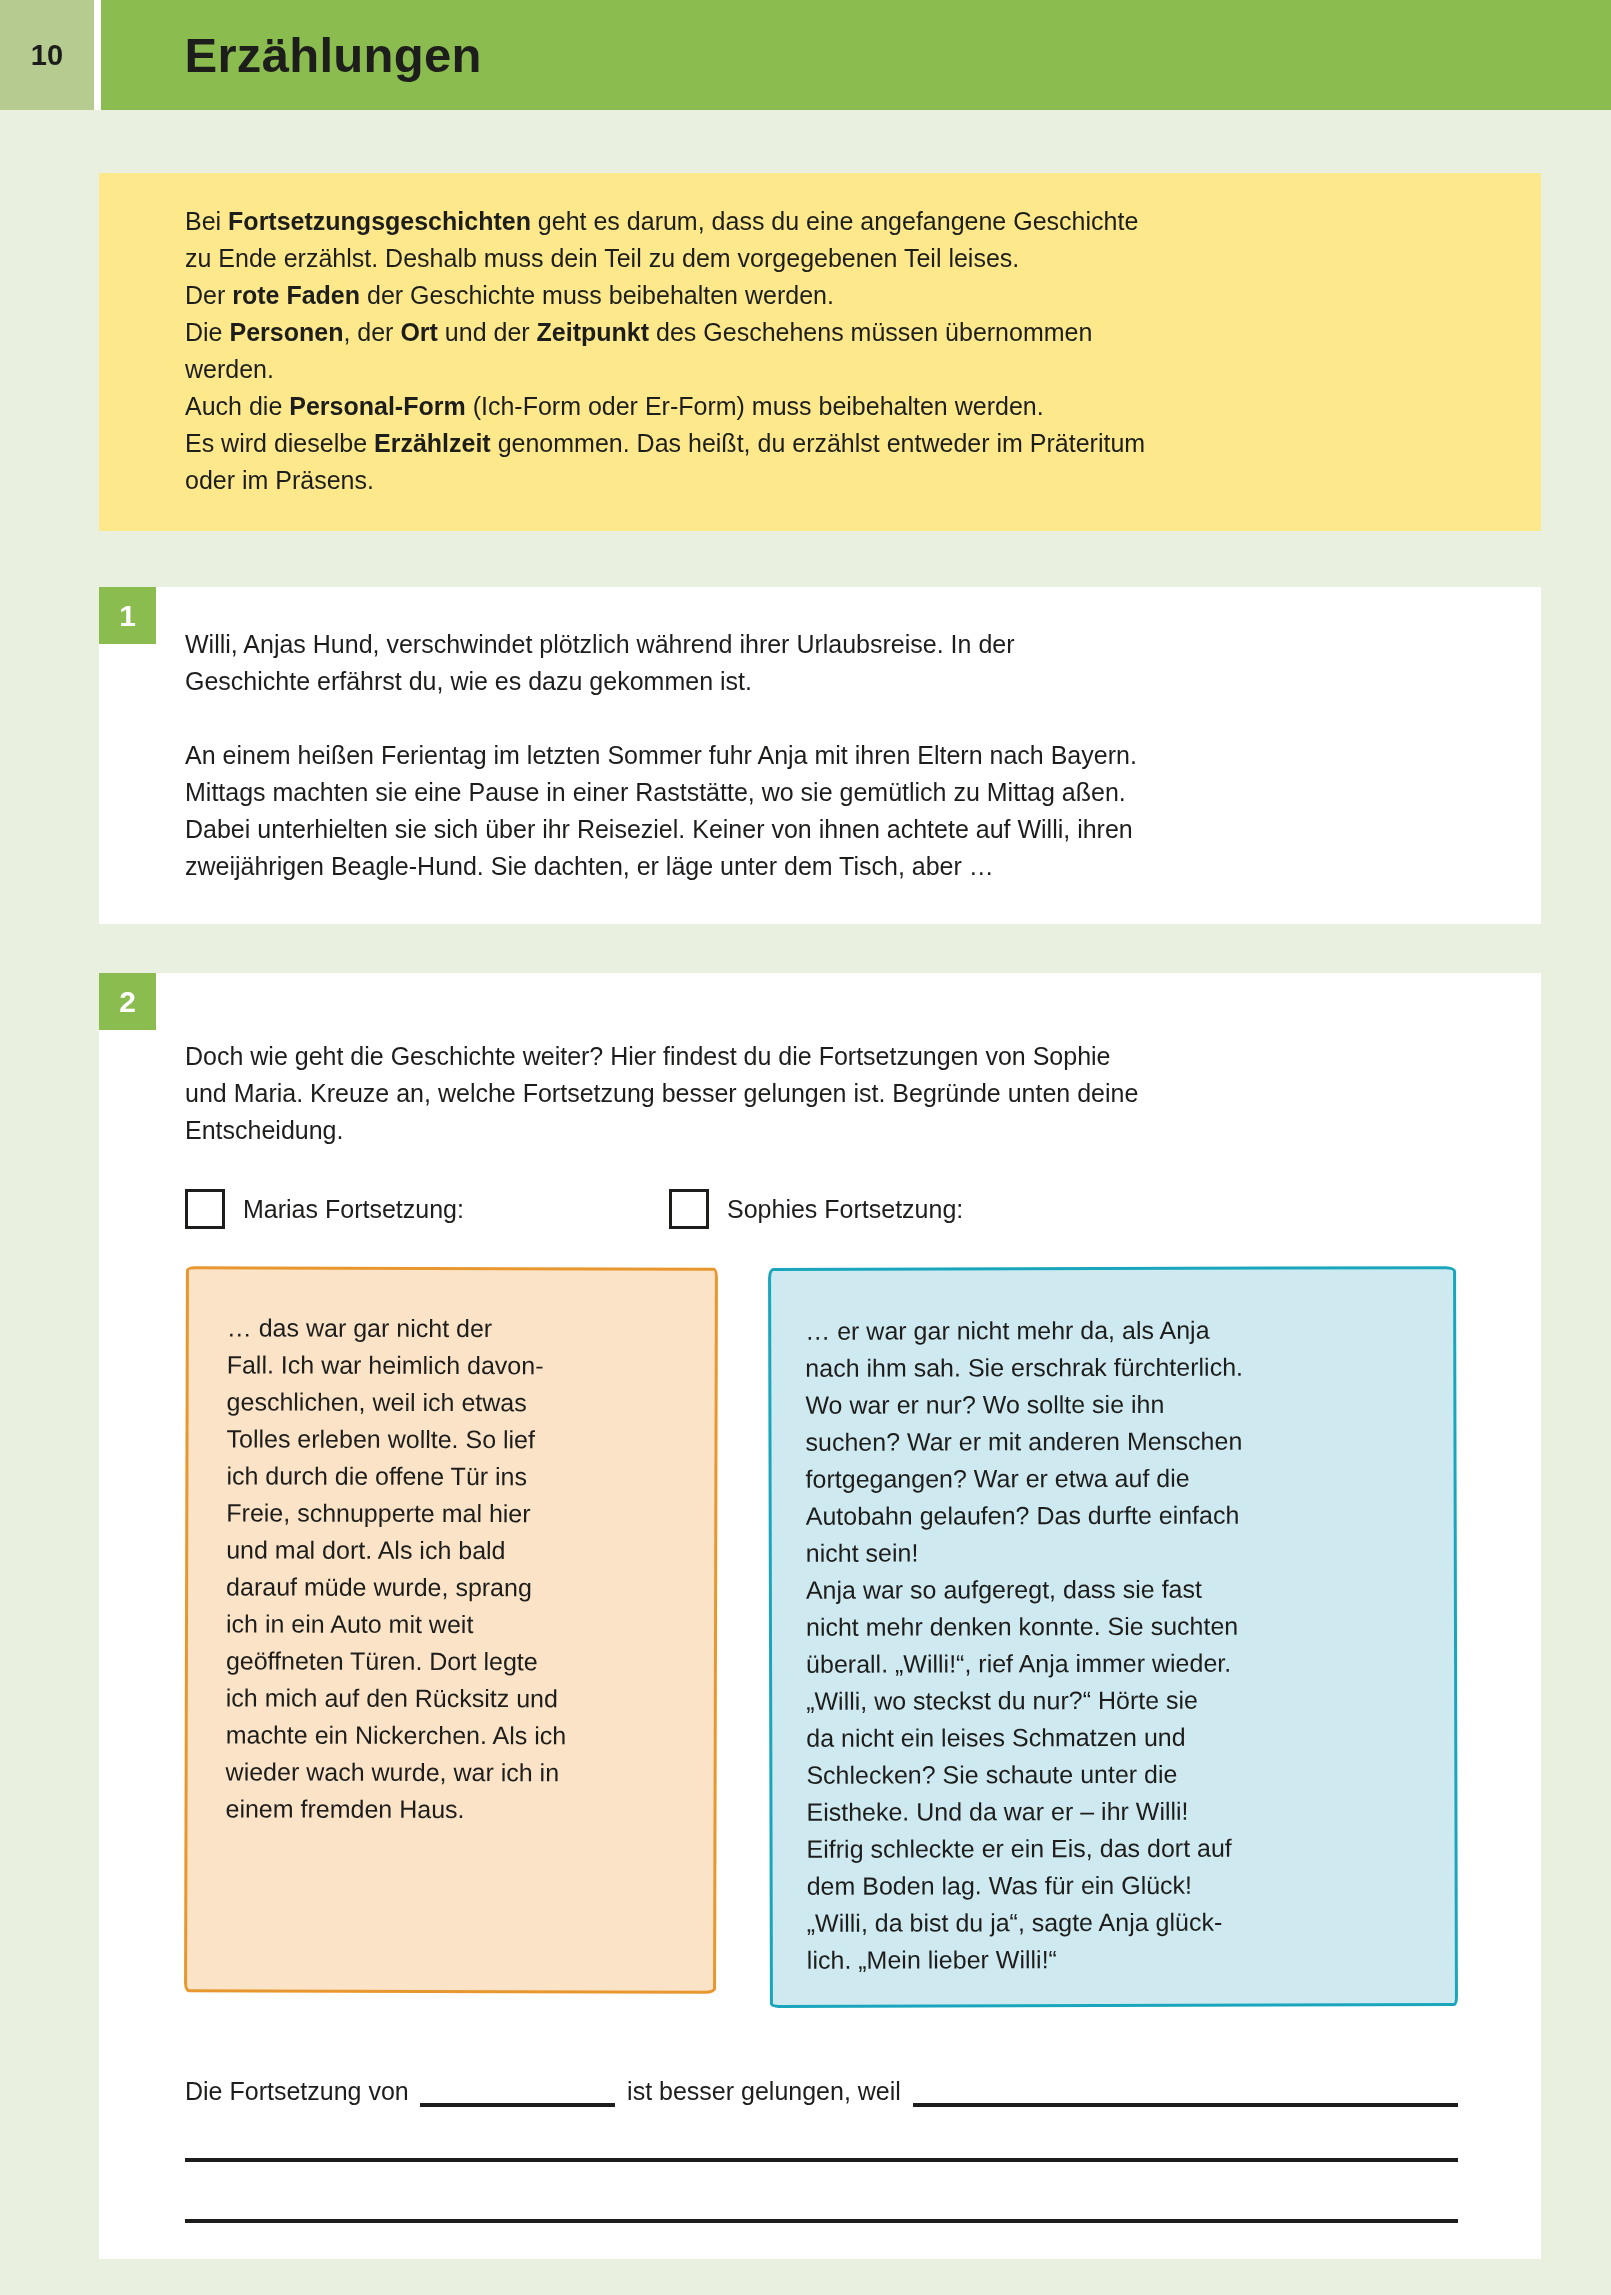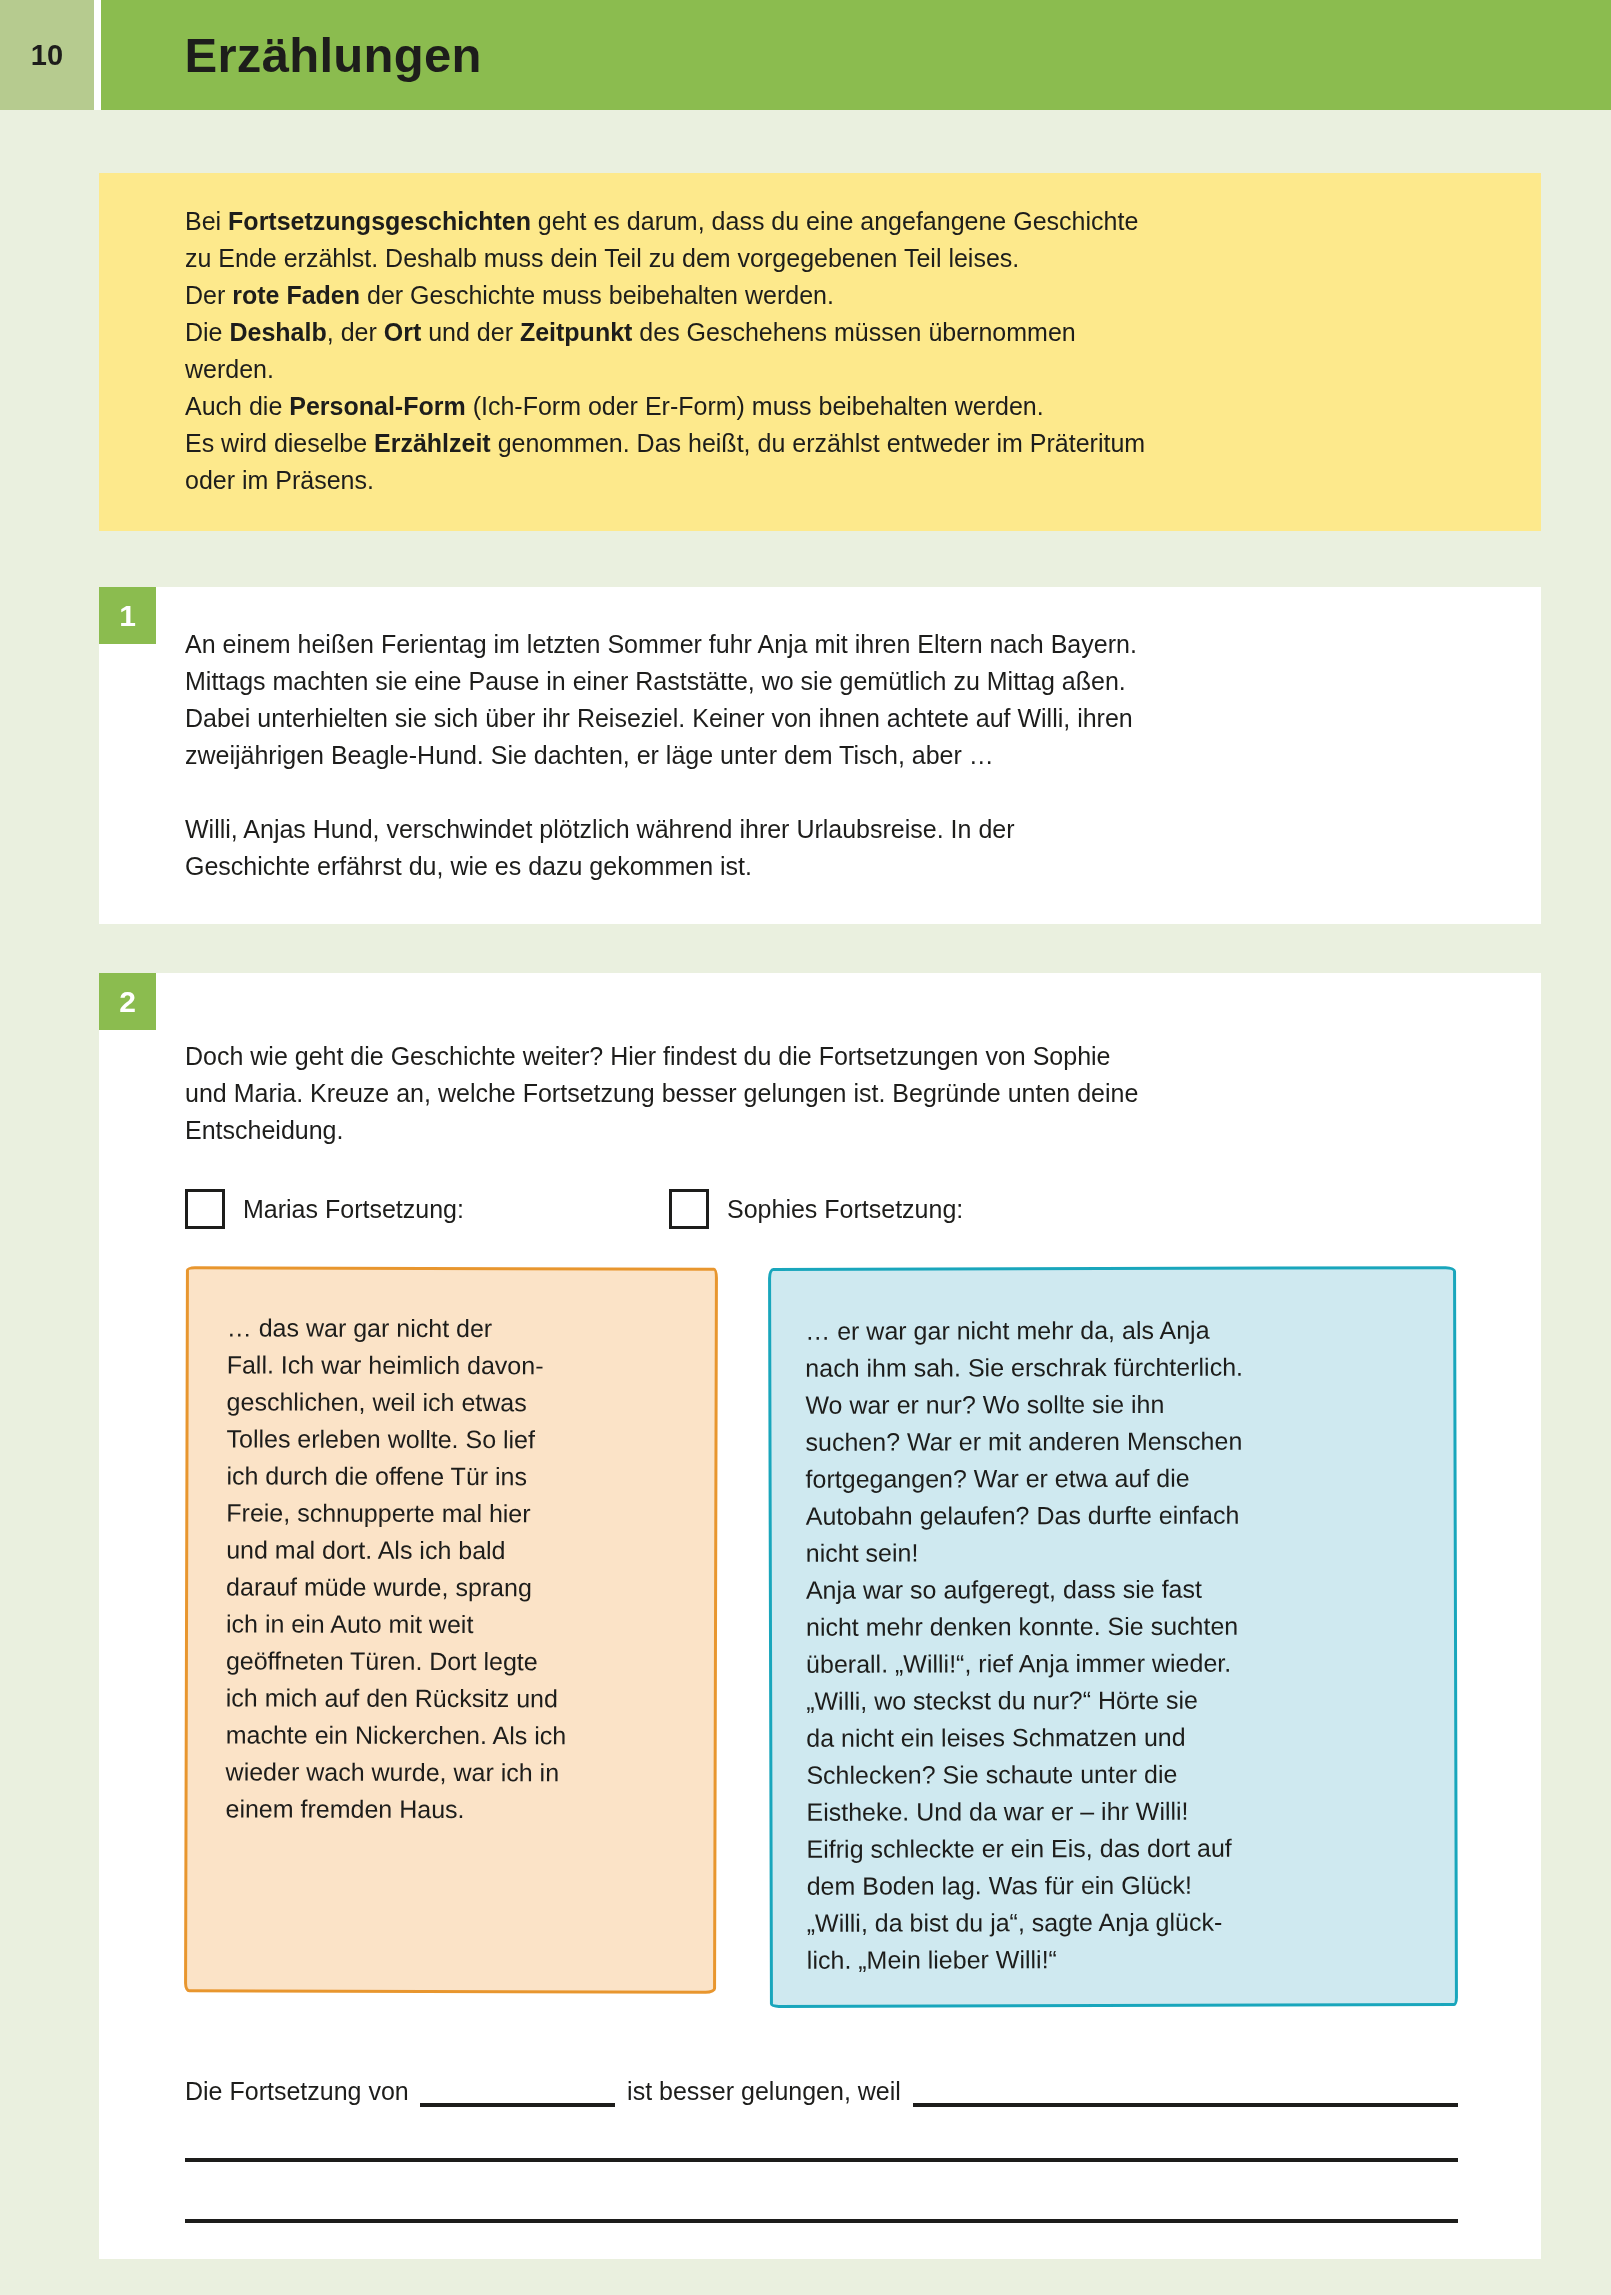--- a/index.html
+++ b/index.html
@@ -130,41 +130,41 @@
     </div>
   </div>
 
   <div class="content">
 
     <div class="info-box">
       <div>
           <div class="line"><span>Bei </span><span class="b">Fortsetzungsgeschichten</span><span> geht es darum, dass du eine angefangene Geschichte</span></div>
           <div class="line"><span>zu Ende erzählst. Deshalb muss dein Teil zu dem vorgegebenen Teil leises.</span></div>
           <div class="line"><span>Der </span><span class="b">rote Faden</span><span> der Geschichte muss beibehalten werden.</span></div>
-          <div class="line"><span>Die </span><span class="b">Deshalb</span><span>, der </span><span class="b">Ort</span><span> und der </span><span class="b">Zeitpunkt</span><span> des Geschehens müssen übernommen</span></div>
+          <div class="line"><span>Die </span><span class="b">Personen</span><span>, der </span><span class="b">Ort</span><span> und der </span><span class="b">Zeitpunkt</span><span> des Geschehens müssen übernommen</span></div>
           <div class="line"><span>werden.</span></div>
           <div class="line"><span>Auch die </span><span class="b">Personal-Form</span><span> (Ich-Form oder Er-Form) muss beibehalten werden.</span></div>
           <div class="line"><span>Es wird dieselbe </span><span class="b">Erzählzeit</span><span> genommen. Das heißt, du erzählst entweder im Präteritum</span></div>
           <div class="line"><span>oder im Präsens.</span></div>
         </div>
     </div>
 
     <div class="task-section task-1">
       <div class="num-badge">
         <span>1</span>
       </div>
+      <div class="para">
+          <div class="line">Willi, Anjas Hund, verschwindet plötzlich während ihrer Urlaubsreise. In der</div>
+          <div class="line">Geschichte erfährst du, wie es dazu gekommen ist.</div>
+        </div>
       <div class="para">
           <div class="line">An einem heißen Ferientag im letzten Sommer fuhr Anja mit ihren Eltern nach Bayern.</div>
           <div class="line">Mittags machten sie eine Pause in einer Raststätte, wo sie gemütlich zu Mittag aßen.</div>
           <div class="line">Dabei unterhielten sie sich über ihr Reiseziel. Keiner von ihnen achtete auf Willi, ihren</div>
           <div class="line">zweijährigen Beagle-Hund. Sie dachten, er läge unter dem Tisch, aber …</div>
-        </div>
-      <div class="para">
-          <div class="line">Willi, Anjas Hund, verschwindet plötzlich während ihrer Urlaubsreise. In der</div>
-          <div class="line">Geschichte erfährst du, wie es dazu gekommen ist.</div>
         </div>
     </div>
 
     <div class="task-section task-2">
       <div class="num-badge">
         <span>2</span>
       </div>
       <div class="para intro">
           <div class="line">Doch wie geht die Geschichte weiter? Hier findest du die Fortsetzungen von Sophie</div>
           <div class="line">und Maria. Kreuze an, welche Fortsetzung besser gelungen ist. Begründe unten deine</div>

